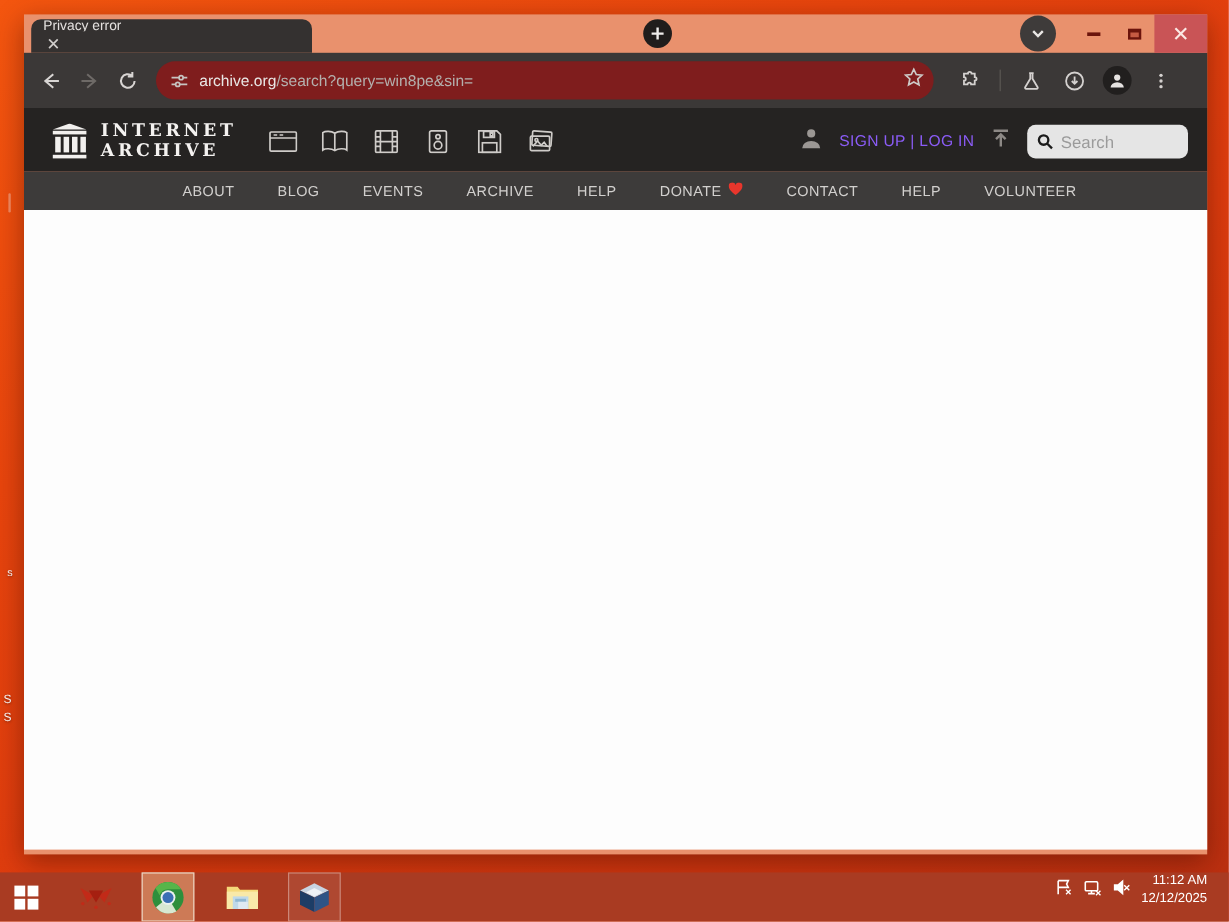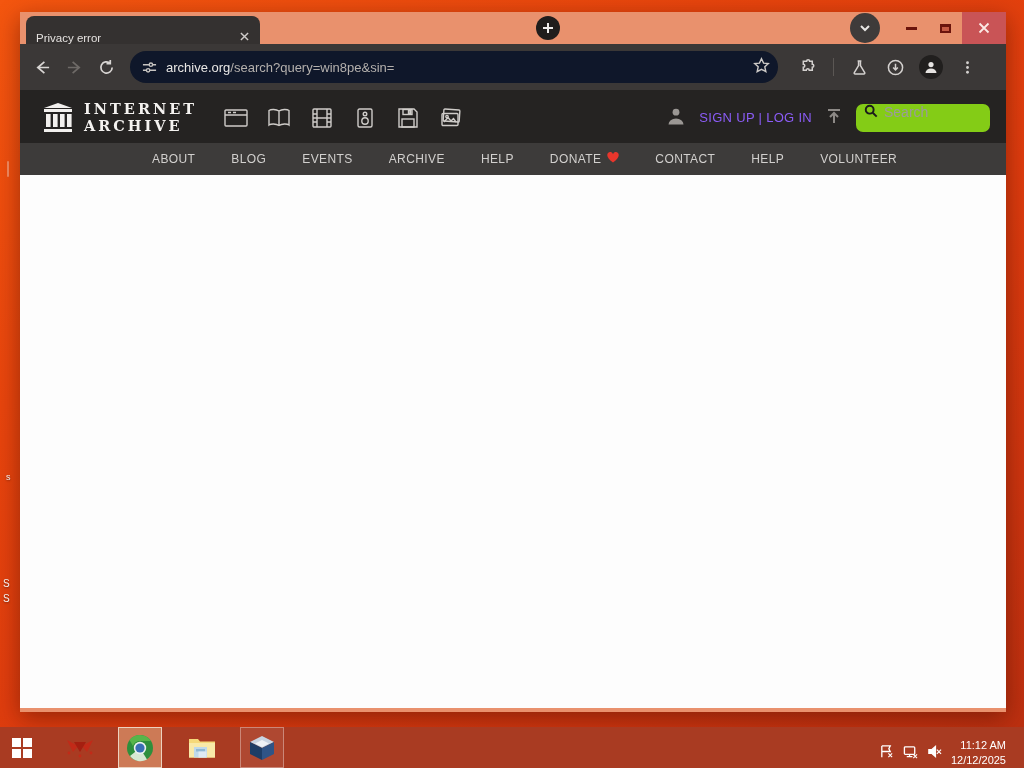--- a/index.html
+++ b/index.html
@@ -15,22 +15,22 @@
   .frag-line { position:absolute; width:2px; height:16px; background:rgba(255,255,255,.35); border-radius:1px; }
 
   
   .browser-window {
     position:absolute; left:20px; top:12px; width:986px; height:700px;
     background:#e9916d; box-shadow:0 6px 22px rgba(60,10,0,.45);
   }
   .titlebar { position:relative; height:32px; }
   .tabstrip { position:absolute; left:6px; top:0; height:32px; display:flex; align-items:flex-end; }
   .tab {
-    display:flex; align-items:flex-end; width:234px; padding:0 8px 0 10px;
-    border-radius:8px 8px 0 0; color:#e4e1df; font-size:11.5px; gap:2px;
+    display:flex; align-items:flex-start; width:234px; padding:0 8px 0 10px;
+    border-radius:8px 8px 0 0; color:#e4e1df; font-size:11.5px; gap:2px;flex-direction:column;
   }
   .tab.inactive { height:28px; background:#343130; margin-right:8px; }
   .tab.active   { height:30px; background:#3b3837; color:#edebe9; }
   .tab-title { flex:1; white-space:nowrap; overflow:hidden; text-overflow:ellipsis; }
   .tab-close { width:16px; height:16px; border-radius:50%; display:flex; align-items:center; justify-content:center; flex:none; }
   .tab-close svg { width:9px; height:9px; stroke:#cfccca; stroke-width:1.6; }
   .favicon-ia { width:16px; height:16px; background:#d9d7d5; border-radius:2px; display:flex; align-items:center; justify-content:center; flex:none; }
   .newtab-btn {
     position:absolute; left:516px; top:4px; width:24px; height:24px; border-radius:50%;
     background:#201d1c; display:flex; align-items:center; justify-content:center;
@@ -48,21 +48,21 @@
 
   
   .toolbar {
     height:46px; background:#3b3837; display:flex; align-items:center; padding:0 10px 0 6px;
   }
   .nav-btn { width:32px; height:32px; border-radius:50%; display:flex; align-items:center; justify-content:center; flex:none; }
   .nav-btn svg { width:17px; height:17px; fill:none; stroke-width:1.8; }
   .enabled svg { stroke:#d8d5d3; }
   .disabled svg { stroke:#6e6a67; }
   .omnibox {
-    flex:0 0 648px; height:32px; margin-left:8px; background:#0f172a; border-radius:16px;
+    flex:0 0 648px; height:32px; margin-left:8px; background:#7f1d1d; border-radius:16px;
     display:flex; align-items:center; padding:0 8px 0 12px; gap:9px;
   }
   .omnibox svg.tune { width:15px; height:15px; stroke:#c7c4c1; stroke-width:1.5; fill:none; flex:none; }
   .url-text { flex:1; font-size:13px; white-space:nowrap; overflow:hidden; }
   .url-domain { color:#e9e7e5; }
   .url-path { color:#b4b0ad; }
   .omni-star svg { width:17px; height:17px; stroke:#cdcac7; stroke-width:1.5; fill:none; }
   .toolbar-right { display:flex; align-items:center; margin-left:14px; gap:4px; }
   .tb-icon { width:32px; height:32px; border-radius:50%; display:flex; align-items:center; justify-content:center; }
   .tb-icon svg { width:17px; height:17px; stroke:#d4d1cf; stroke-width:1.6; fill:none; }
@@ -76,37 +76,37 @@
   .ia-logo svg { width:32px; height:30px; fill:#f2f0ee; }
   .ia-wordmark { font-family:"DejaVu Serif","Liberation Serif",serif; color:#f4f2f0; font-weight:bold;
     font-size:14.5px; letter-spacing:3px; line-height:1.12; }
   .media-icons { display:flex; gap:17px; margin-left:26px; }
   .media-icon { width:26px; height:24px; display:flex; align-items:center; justify-content:center; }
   .media-icon svg { width:24px; height:20px; fill:none; stroke:#cfccc9; stroke-width:1.4; }
   .ia-right { margin-left:auto; display:flex; align-items:center; gap:13px; }
   .person-icon svg { width:20px; height:20px; fill:#9b9794; }
   .signup-login { color:#8b5cf6; font-size:13px; letter-spacing:.3px; white-space:nowrap; }
   .upload-icon svg { width:18px; height:18px; stroke:#8d8986; stroke-width:2; fill:none; }
-  .ia-search { width:134px; height:28px; background:#84cc16; border-radius:7px; display:flex; align-items:flex-start; padding:0 8px; gap:6px; }
+  .ia-search { width:134px; height:28px; background:#e5e5e5; border-radius:7px; display:flex; align-items:center; padding:0 8px; gap:6px; }
   .ia-search svg { width:14px; height:14px; stroke:#1b1b1b; stroke-width:2.2; fill:none; flex:none; }
   .ia-search input { border:none; outline:none; width:100%; font-size:14px; color:#333; background:transparent; font-family:"Liberation Sans",sans-serif; }
   .ia-search input::placeholder { color:#9b9b9b; }
 
   
   .ia-nav { height:32px; background:#3d3b3a; display:flex; align-items:center; gap:36px; padding-left:132px; }
   .ia-nav-item { color:#d2d0ce; font-size:12px; letter-spacing:.4px; display:flex; align-items:center; gap:6px; white-space:nowrap; }
   .heart-icon svg { width:12px; height:11px; fill:#e8362c; }
 
   
   .page-content { height:533px; background:#fdfdfd; }
 
   
   .taskbar {
     position:absolute; left:0; bottom:0; width:1024px; height:41px;
-    background:#a93b22; display:flex; align-items:flex-end;
+    background:#a93b22; display:flex; align-items:flex-start;
   }
   .task-btn { width:44px; height:41px; display:flex; align-items:center; justify-content:center; position:relative; }
   .task-btn.active-app { background:#cd7a56; border:1px solid #ecd2c0; }
   .task-btn.open-app { border:1px solid rgba(255,255,255,.35); background:rgba(255,255,255,.07); }
   .start-icon { display:grid; grid-template-columns:9px 9px; grid-template-rows:9px 9px; gap:2px; }
   .start-icon span { background:#fff; }
   .tray { margin-left:auto; display:flex; align-items:center; gap:9px; padding-right:10px; }
   .tray-icon svg { width:15px; height:15px; stroke:#fff; stroke-width:1.4; fill:none; }
   .clock { color:#fff; font-size:11px; text-align:right; line-height:1.35; padding-right:8px; }
 </style>

